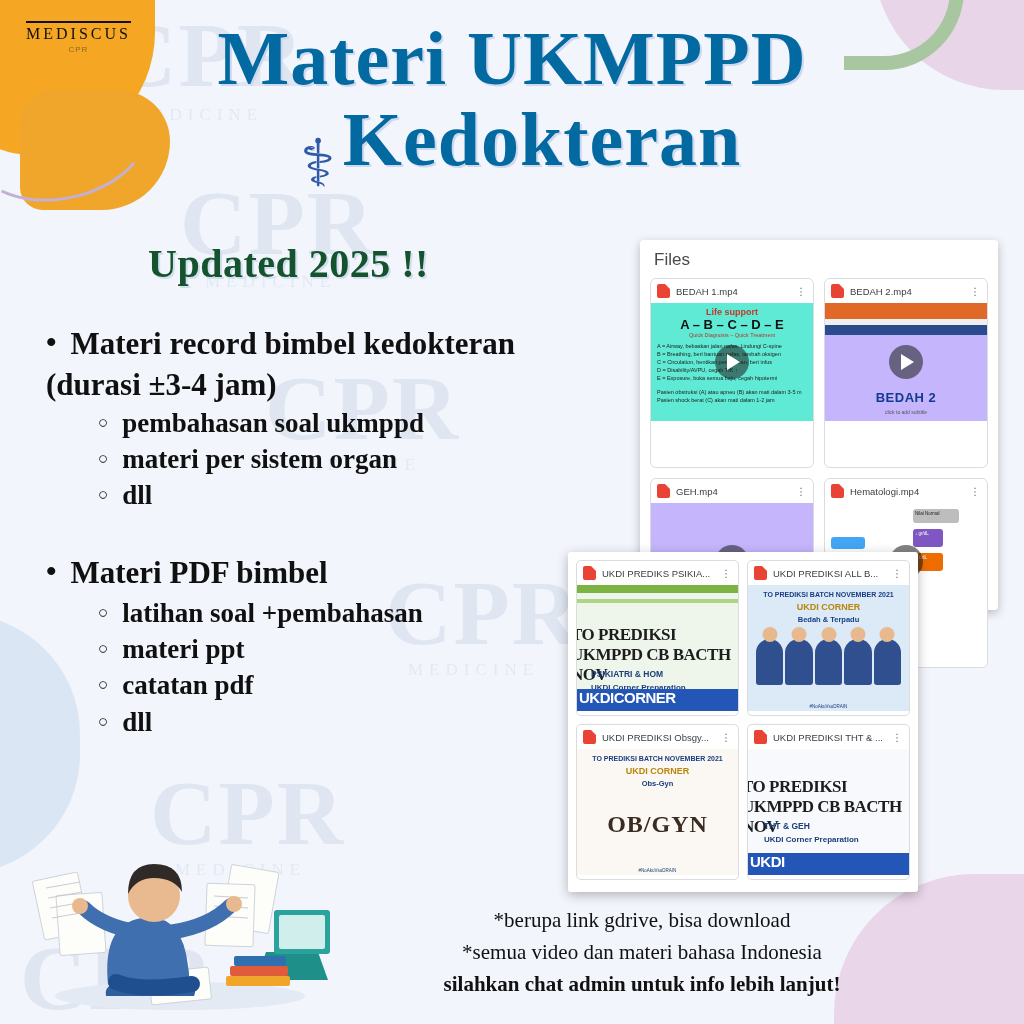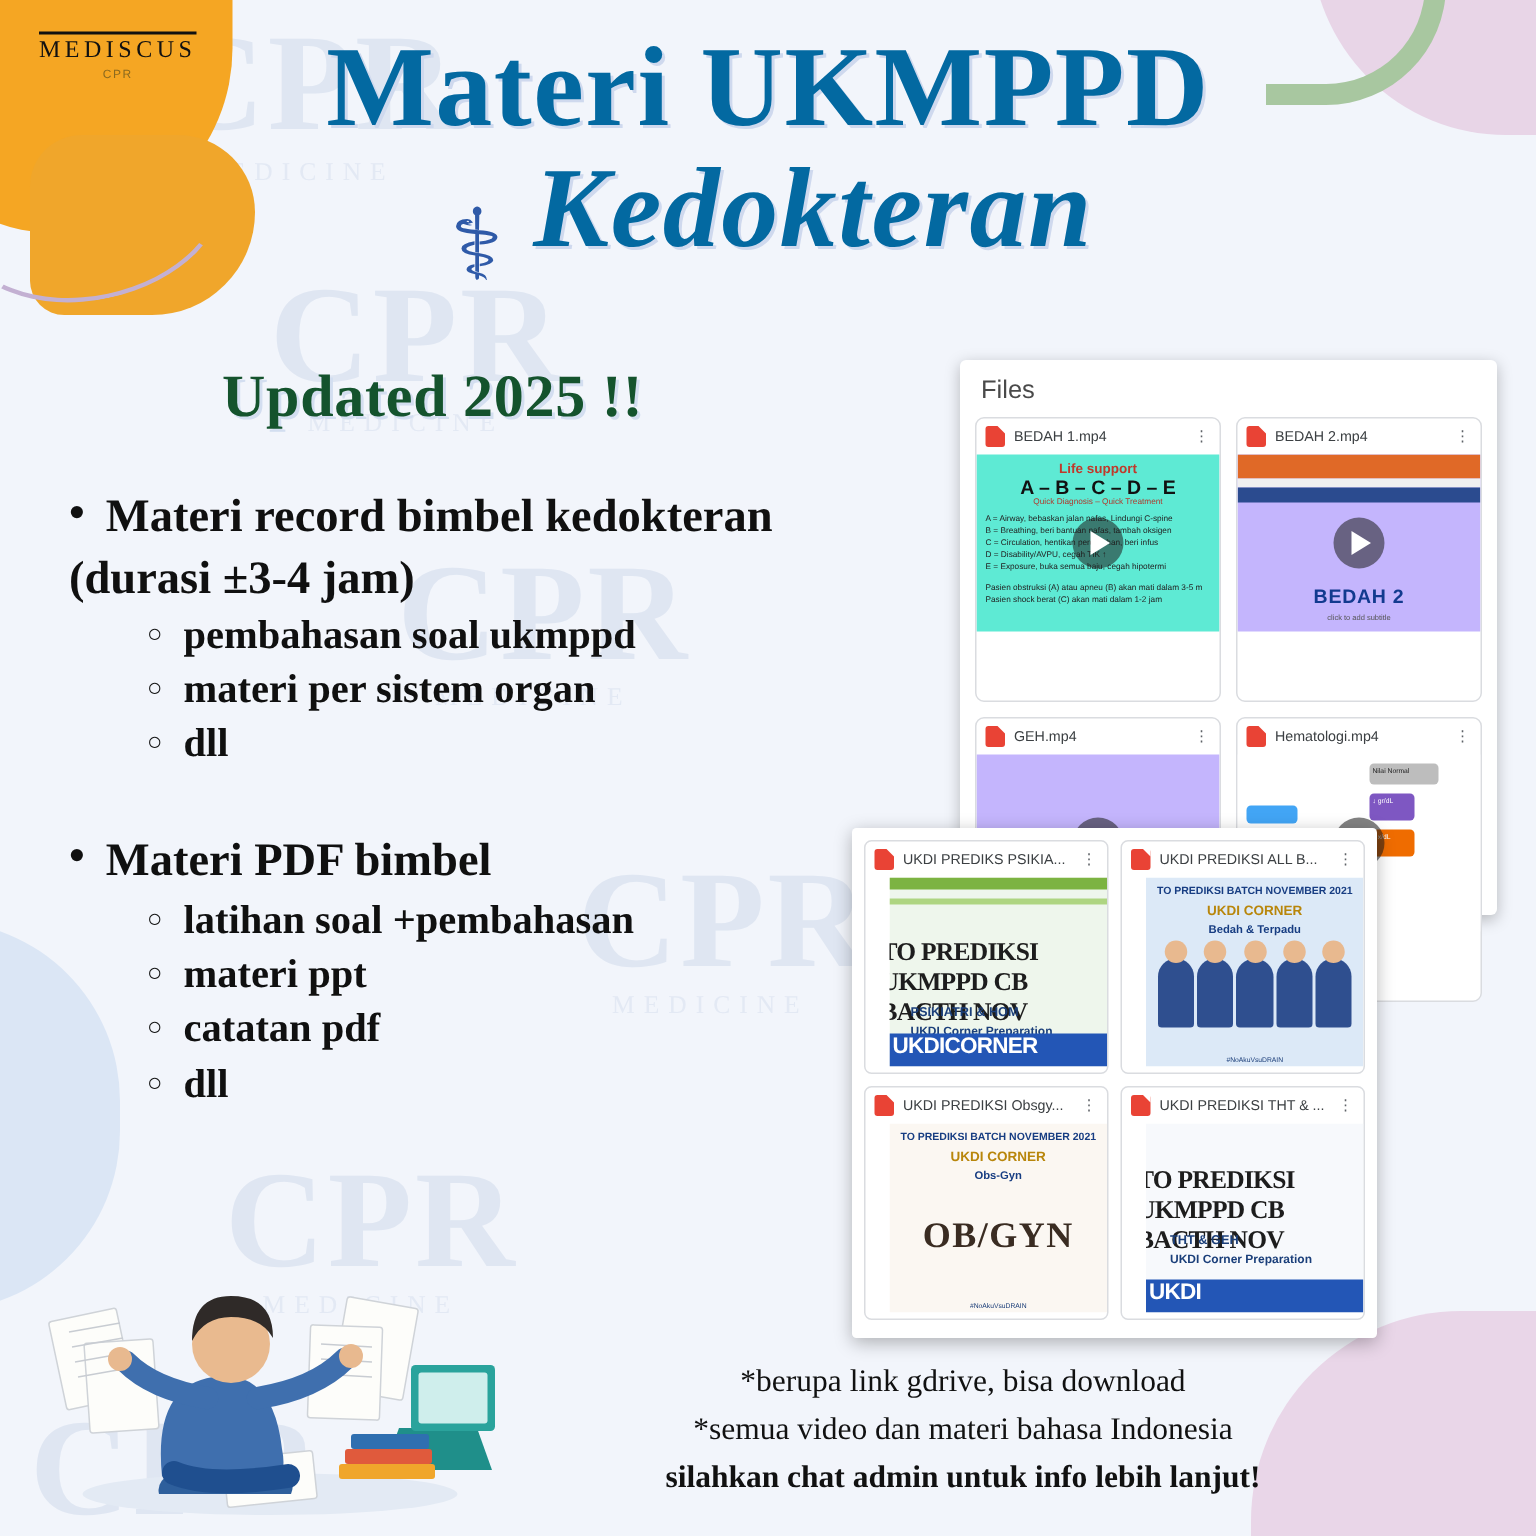--- a/index.html
+++ b/index.html
@@ -118,21 +118,21 @@
     position: absolute; left: 0; right: 0; top: 18px;
     text-align: center; z-index: 5;
     font-family: "Liberation Serif", serif;
     font-weight: bold;
     font-size: 76px;
     color: #0369a1;
     line-height: 1.06;
     letter-spacing: 1px;
     text-shadow: 2px 2px 0 #cfd9ee;
   }
-  .title .line2 { display:block; margin-left: 60px; font-style: italic; }
+  .title .line2 { display:block; margin-left: 60px; }
   .caduceus {
     position: absolute;
     left: 300px; top: 130px;
     font-size: 66px; color: #2f5aa8; z-index: 6;
     line-height: 1;
   }
   .updated {
     position: absolute; left: 148px; top: 240px; z-index: 6;
     font-family: Liberation Serif, serif;
     font-weight: bold; font-size: 40px; color: #14532d;
@@ -244,21 +244,21 @@
   
   .pdf-card {
     position: absolute; left: 568px; top: 552px;
     width: 350px; height: 340px;
     background: #fff; border-radius: 3px;
     box-shadow: 0 3px 12px rgba(0,0,0,.28);
     z-index: 5; padding: 8px;
   }
   .pdf-grid { display:grid; grid-template-columns: 1fr 1fr; gap: 8px; }
   .pdf-tile { border:1px solid #dadce0; border-radius:5px; overflow:hidden; height:156px; position:relative; background:#fff;}
-  .pdf-thumb { height:126px; position:relative; overflow:hidden;margin-left:16px; }
+  .pdf-thumb { height:126px; position:relative; overflow:hidden; }
 
   .gp-green { position:absolute; inset:0; background:#eef6ec; }
   .gp-band { position:absolute; left:0; right:0; height:8px; background:#7cb342; }
   .gp-title { position:absolute; left:-6px; top:40px; font-family:"Liberation Serif",serif; font-weight:bold; font-size:17px; color:#1d1d1d; letter-spacing:-.5px;}
   .gp-sub { position:absolute; left:14px; top:84px; font-size:8.5px; font-weight:bold; color:#1b3f7a;}
   .gp-sub2 { position:absolute; left:14px; top:98px; font-size:8px; font-weight:bold; color:#1b3f7a;}
   .gp-foot { position:absolute; left:0; right:0; bottom:0; height:22px; background:#2356b6; color:#fff;
              font-weight:bold; font-size:15px; letter-spacing:-.5px; padding-left:2px; }
 
   .blue-poster { position:absolute; inset:0; background:#dce9f7; }

